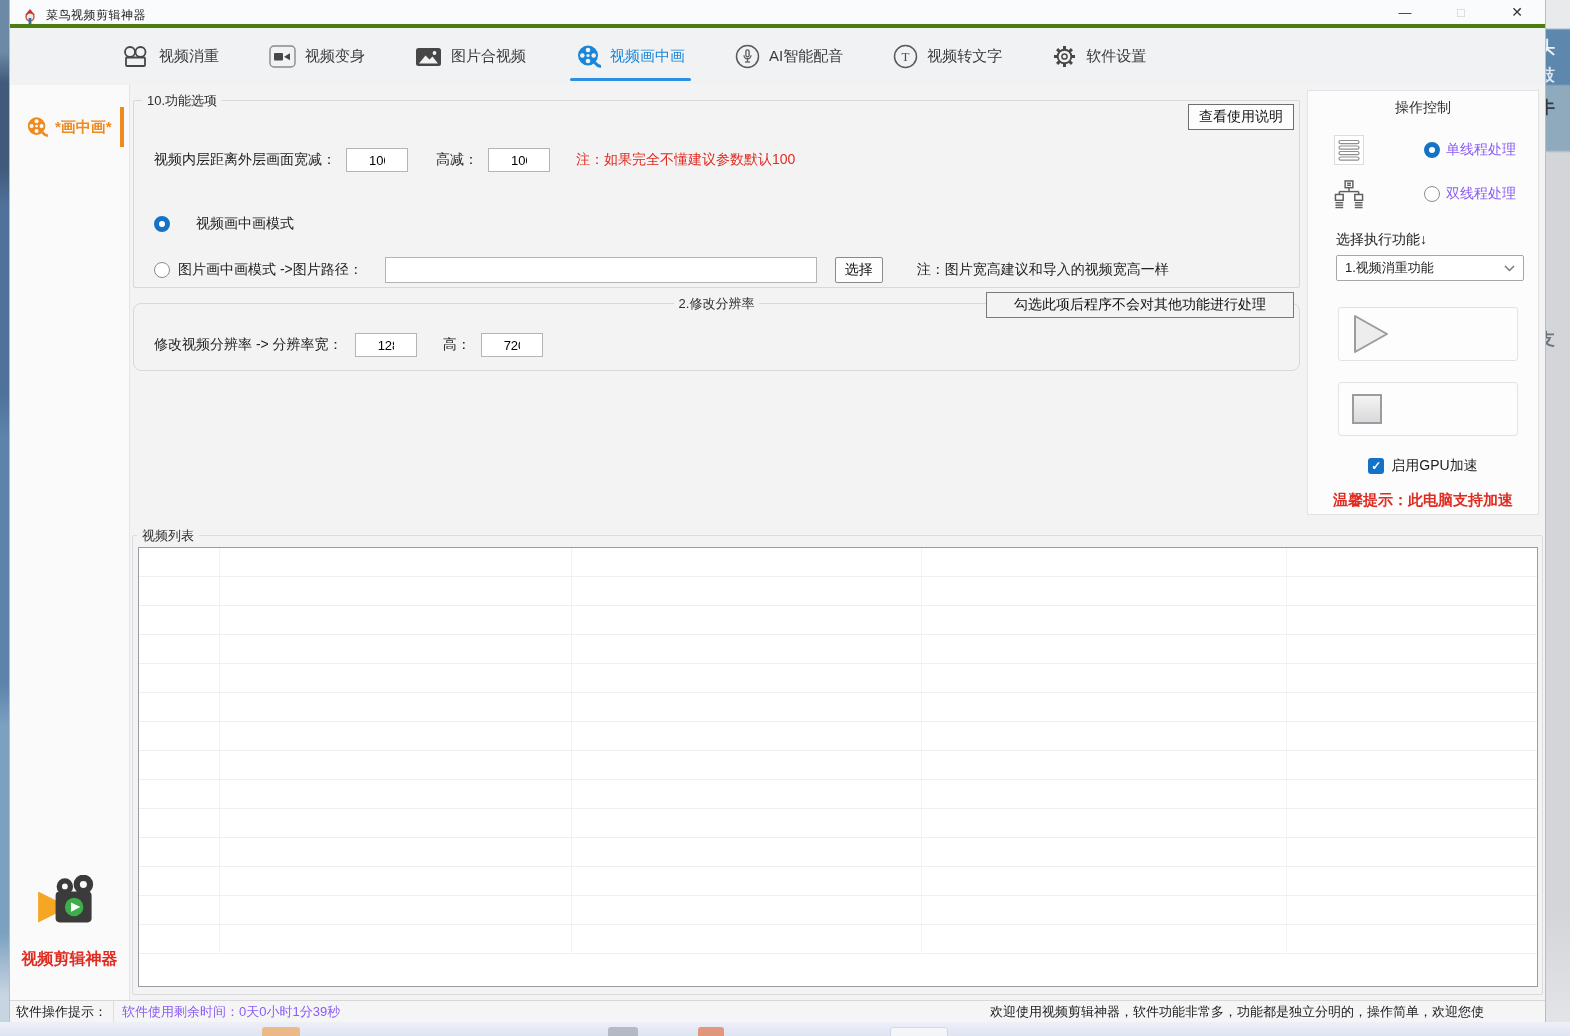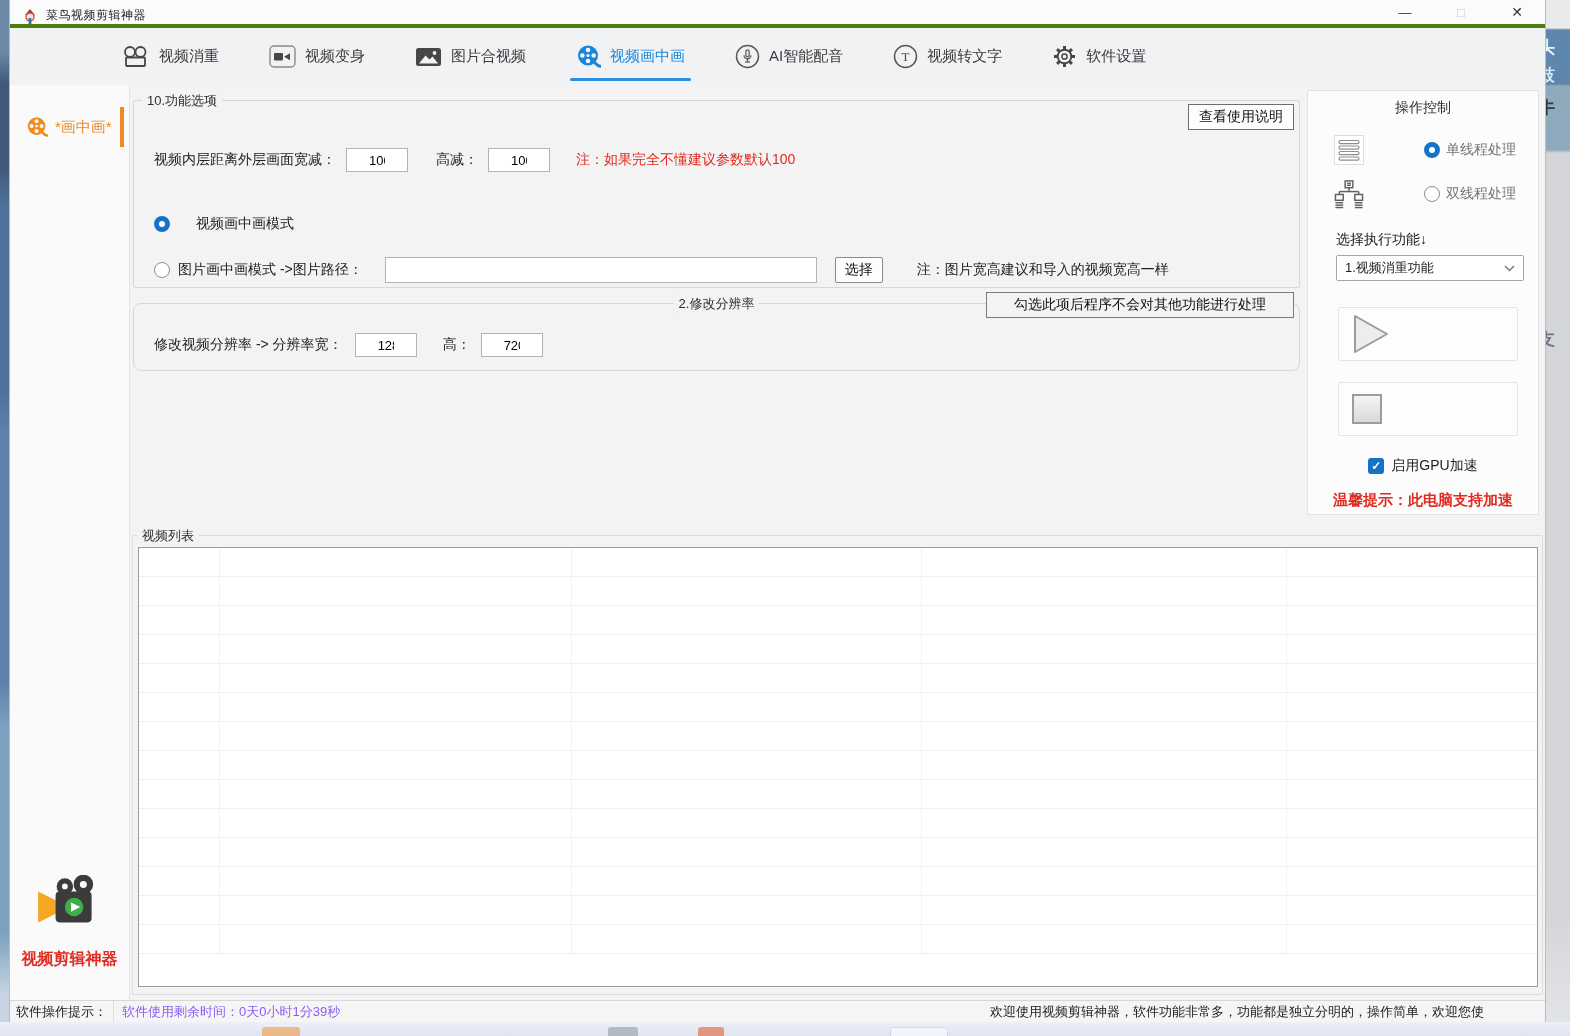--- a/index.html
+++ b/index.html
@@ -45,21 +45,21 @@
   .tab.active .tab-label { color:#1a86d9; }
   .tab.active::after { content:""; position:absolute; left:-6px; right:-6px; bottom:-12px;
     height:3px; background:#2b8fe3; border-radius:2px; }
 
   .wbody { display:flex; height:915px; }
 
   
   .sidebar { width:120px; background:#fafafb; border-right:1px solid #e4e4e6; position:relative; }
   .side-item { position:absolute; left:0; top:22px; width:100%; height:40px;
     display:flex; align-items:center; padding-left:16px; gap:7px; }
-  .side-item-label { color:#ef8a1f; font-size:15px; font-weight:normal; white-space:nowrap; }
+  .side-item-label { color:#ef8a1f; font-size:15px; font-weight:bold; white-space:nowrap; }
   .side-indicator { position:absolute; right:5px; top:22px; width:4px; height:40px; background:#ef8a1f; }
   .side-logo { position:absolute; left:0; top:790px; width:100%; text-align:center; }
   .side-logo-text { position:absolute; left:0; top:864px; width:100%; text-align:center;
     color:#e02b20; font-size:16px; font-weight:bold; white-space:nowrap; }
 
   
   .content { flex:1; position:relative; background:#f3f3f4; overflow:hidden; }
   .group { position:absolute; border:1px solid #d8d8da; border-radius:2px; }
   .group-label { position:absolute; top:-9px; left:8px; background:#f3f3f4;
     padding:0 5px; font-size:13px; color:#2e2e30; white-space:nowrap; }
@@ -108,21 +108,21 @@
   
   .ctrl-panel { position:absolute; left:1177px; top:5px; width:232px; height:425px;
     background:#fcfcfd; border:1px solid #e2e2e4; }
   .cp-title { position:absolute; top:8px; left:0; width:100%; text-align:center;
     font-size:14px; color:#2e2e30; }
   .cp-row { position:absolute; display:flex; align-items:center; }
   .cp-r1 { left:26px; top:44px; gap:16px; }
   .cp-r2 { left:26px; top:88px; gap:16px; }
   .thread-icon { width:30px; height:30px; background:#fff; border:1px solid #dcdcde;
     display:flex; align-items:center; justify-content:center; }
-  .cp-radio-lbl { font-size:14px; color:#737373; white-space:nowrap; display:flex; align-items:center; gap:6px;padding-left:44px; }
+  .cp-radio-lbl { font-size:14px; color:#8b5cf6; white-space:nowrap; display:flex; align-items:center; gap:6px;padding-left:44px; }
   .cp-sel-lbl { position:absolute; left:28px; top:140px; font-size:14px; color:#222; white-space:nowrap; }
   .cp-select { position:absolute; left:28px; top:164px; width:188px; height:26px;
     background:#fff; border:1px solid #a6a6a8; border-radius:2px; display:flex; align-items:center;
     padding:0 8px; font-size:13px; color:#222; white-space:nowrap; }
   .cp-select svg { margin-left:auto; }
   .big-btn { position:absolute; left:30px; width:180px; height:54px; background:#fdfdfe;
     border:1px solid #e3e3e5; border-radius:3px; display:flex; align-items:center; padding-left:13px; }
   .play-btn { top:216px; }
   .stop-btn { top:291px; }
   .stop-shape { width:30px; height:30px; border:2px solid #9c9ca0;

